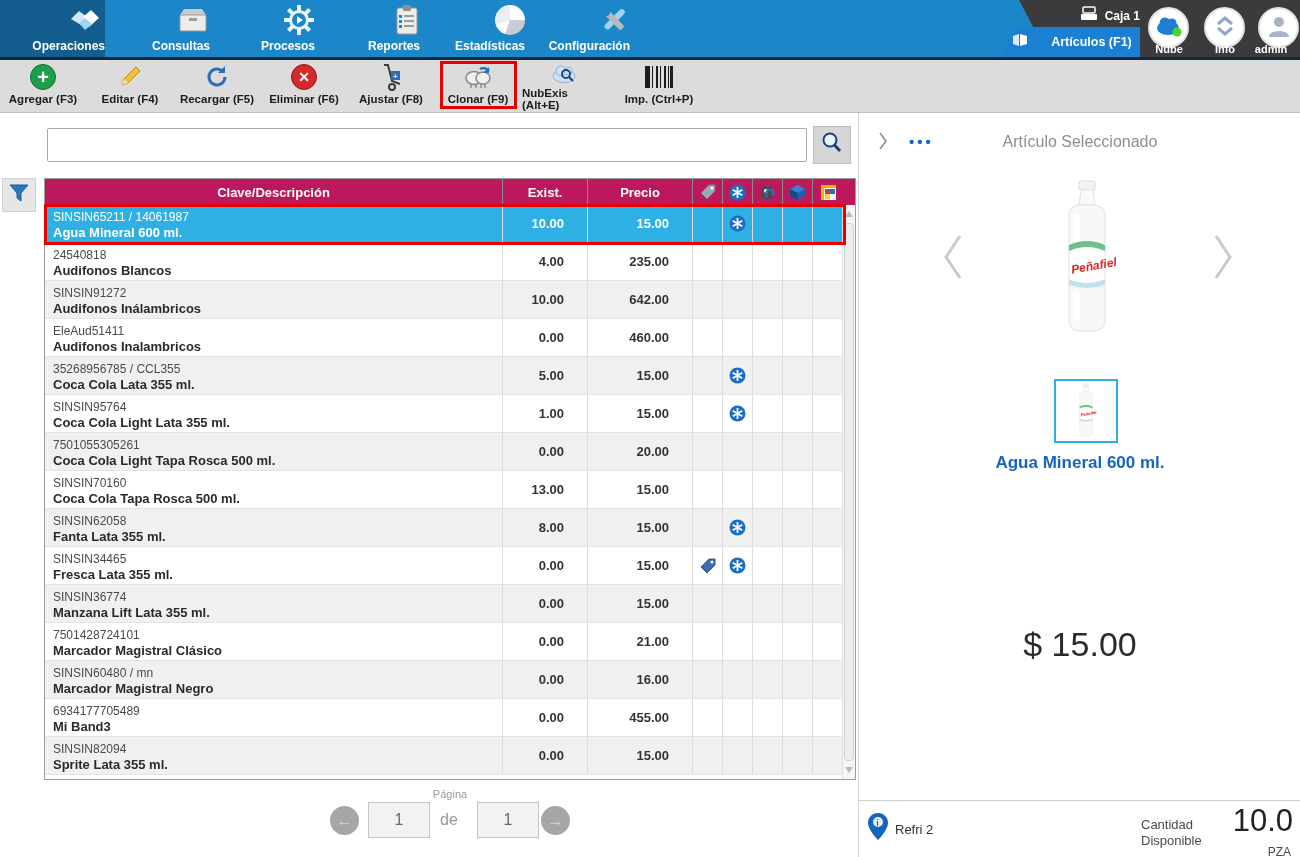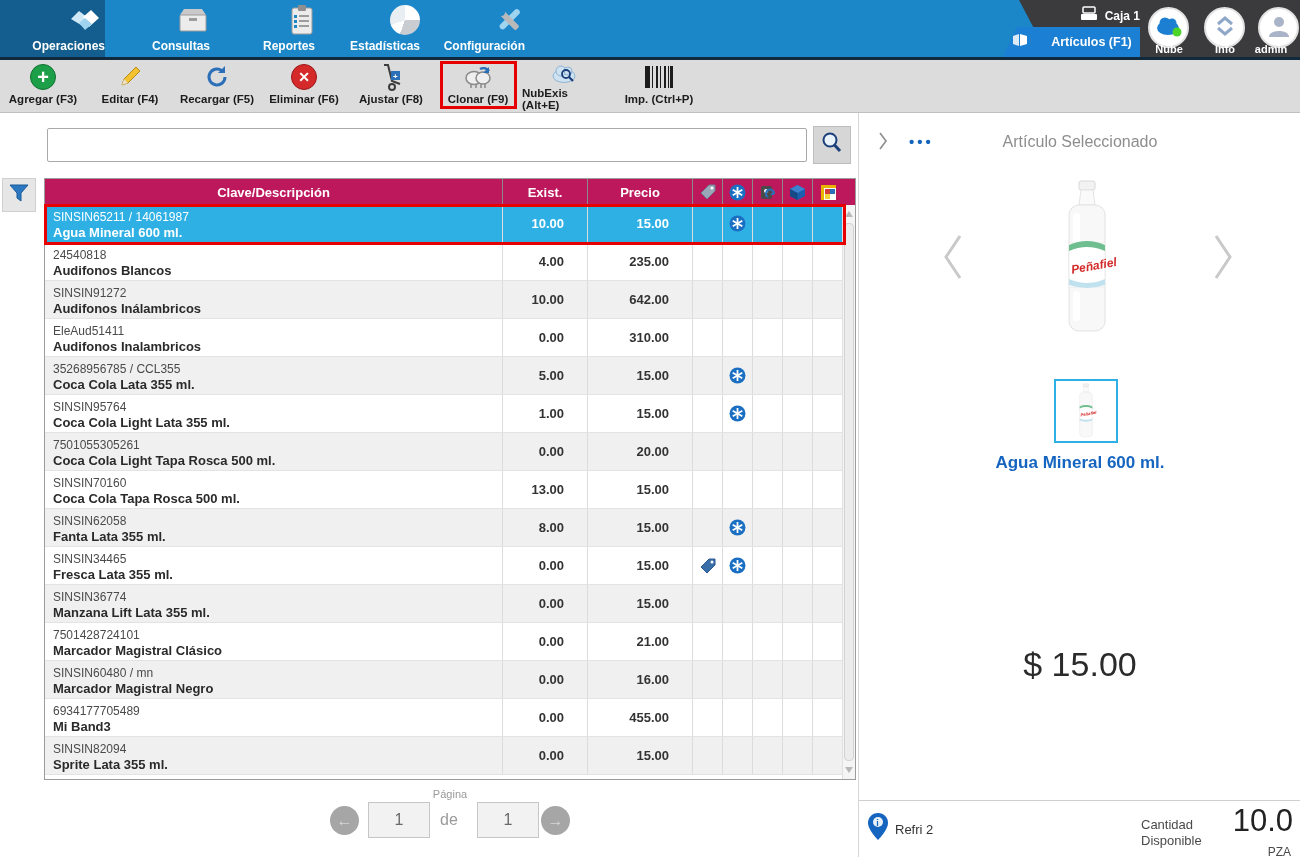--- a/index.html
+++ b/index.html
@@ -123,21 +123,21 @@
                   font-size:16px; color:#8d8d8d; }
   .car-left { position:absolute; left:82px; top:118px; cursor:pointer; }
   .car-right { position:absolute; left:352px; top:118px; cursor:pointer; }
   .bottle-main { position:absolute; left:192px; top:66px; }
   .thumb { position:absolute; left:195px; top:266px; width:64px; height:64px;
            border:2px solid #2eb0e4; background:#fff; display:flex; align-items:center;
            justify-content:center; cursor:pointer; }
   .prod-name { position:absolute; left:0; top:340px; width:442px; text-align:center;
                color:#1565c0; font-size:17px; font-weight:bold; }
   .price { position:absolute; left:0; top:512px; width:442px; text-align:center;
-           color:#2b2b2b; font-size:34px;margin-top:20px; }
+           color:#2b2b2b; font-size:34px; }
   .detail-bottom { position:absolute; left:0; top:687px; width:442px; height:57px;
                    border-top:1px solid #cfcfcf; }
   .loc-pin { position:absolute; left:8px; top:11px; }
   .loc-label { position:absolute; left:36px; top:21px; font-size:13px; color:#333; }
   .qty-labels { position:absolute; left:282px; top:16px; font-size:13px; color:#4a4a4a;
                 line-height:16px; }
   .qty-value { position:absolute; right:8px; top:2px; font-size:31px; color:#222;
                font-weight:normal; }
   .qty-unit { position:absolute; right:10px; top:44px; font-size:12px; color:#4a4a4a; }
 </style>
@@ -157,20 +157,36 @@
   </div>
   <div class="nav-tab">
     <div class="nav-icon">
       <svg width="34" height="30" viewBox="0 0 34 30">
         <path d="M4 10 L8 4 H26 L30 10 Z" fill="#c9c9c9"></path>
         <rect x="4" y="10" width="26" height="16" rx="1" fill="#ececec" stroke="#9c9c9c"></rect>
         <rect x="13" y="13" width="8" height="3" fill="#9c9c9c"></rect>
       </svg>
     </div>
     <div class="nav-label">Consultas</div>
+  </div>
+  <div class="nav-tab">
+    <div class="nav-icon">
+      <svg width="32" height="32" viewBox="0 0 32 32">
+        <g fill="#eef6fb">
+          <rect x="14" y="1" width="4" height="30"></rect>
+          <rect x="1" y="14" width="30" height="4"></rect>
+          <rect x="14" y="1" width="4" height="30" transform="rotate(45 16 16)"></rect>
+          <rect x="14" y="1" width="4" height="30" transform="rotate(-45 16 16)"></rect>
+        </g>
+        <circle cx="16" cy="16" r="10" fill="#eef6fb"></circle>
+        <circle cx="16" cy="16" r="7" fill="#1b87c9"></circle>
+        <path d="M14 12 L20 16 L14 20 Z" fill="#eef6fb"></path>
+      </svg>
+    </div>
+    <div class="nav-label">Procesos</div>
   </div>
   <div class="nav-tab">
     <div class="nav-icon">
       <svg width="26" height="32" viewBox="0 0 26 32">
         <rect x="3" y="4" width="20" height="26" rx="2" fill="#ececec" stroke="#9c9c9c"></rect>
         <rect x="9" y="1" width="8" height="6" rx="1" fill="#8f8f8f"></rect>
         <g stroke="#9c9c9c" stroke-width="2">
           <line x1="10" y1="12" x2="20" y2="12"></line>
             <line x1="10" y1="17" x2="20" y2="17"></line>
           <line x1="10" y1="22" x2="20" y2="22"></line>
@@ -444,21 +460,21 @@
         <div class="td-icon"></div>
         <div class="td-icon"></div>
         <div class="td-icon" style="border-right: none;"></div>
       </div>
       <div class="trow">
         <div class="td-clave">
           <span class="clave-line">EleAud51411</span>
           <span class="desc-line">Audifonos Inalambricos</span>
         </div>
         <div class="td-num">0.00</div>
-        <div class="td-num precio">310.00</div>
+        <div class="td-num precio">460.00</div>
         <div class="td-icon"></div>
         <div class="td-icon"></div>
         <div class="td-icon"></div>
         <div class="td-icon"></div>
         <div class="td-icon" style="border-right: none;"></div>
       </div>
       <div class="trow alt">
         <div class="td-clave">
           <span class="clave-line">35268956785 / CCL355</span>
           <span class="desc-line">Coca Cola Lata 355 ml.</span>

